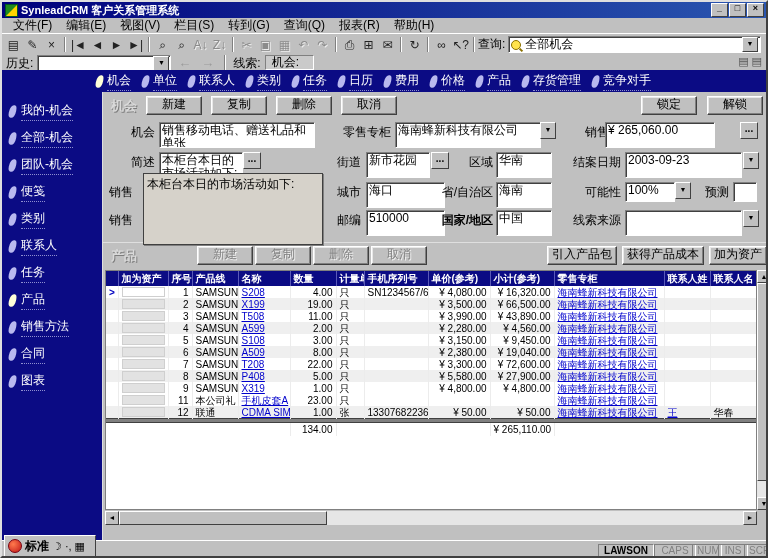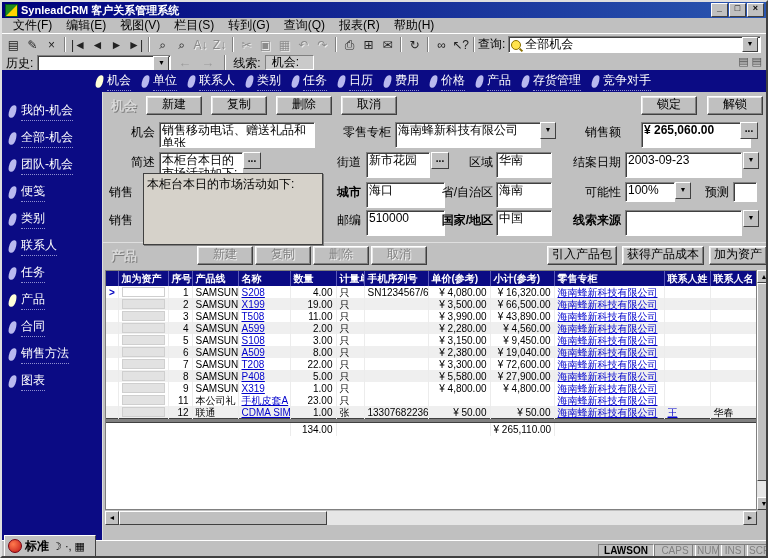--- a/index.html
+++ b/index.html
@@ -264,25 +264,25 @@
       <div class="side-item">
         <span class="crescent"></span>
         <span class="side-label">任务</span>
       </div>
       <div class="side-item active">
         <span class="crescent"></span>
         <span class="side-label">产品</span>
       </div>
       <div class="side-item">
         <span class="crescent"></span>
+        <span class="side-label">销售方法</span>
+      </div>
+      <div class="side-item">
+        <span class="crescent"></span>
         <span class="side-label">合同</span>
-      </div>
-      <div class="side-item">
-        <span class="crescent"></span>
-        <span class="side-label">销售方法</span>
       </div>
       <div class="side-item">
         <span class="crescent"></span>
         <span class="side-label">图表</span>
       </div>
     </div>
 
   <div id="content">
 
     <div id="opp-section" style="position:absolute;left:0;top:0;width:668px;height:150px;">
@@ -299,52 +299,52 @@
             <span class="btn">解锁</span>
           </span>
       </div>
 
       <span class="flabel" style="left:6px;top:32px;width:46px;">机会</span>
       <span class="fbox sunken" style="left:56px;top:30px;width:150px;">销售移动电话、赠送礼品和单张</span>
       <span class="flabel" style="left:232px;top:32px;width:56px;">零售专柜</span>
       <span class="fbox sunken" style="left:292px;top:30px;width:140px;">海南蜂新科技有限公司</span>
       <span class="arrow-abs" style="left:437px;top:30px;">▼</span>
       <span class="flabel" style="left:468px;top:32px;width:50px;">销售额</span>
-      <span class="fbox sunken" style="left:538px;top:30px;width:104px;font-weight:bold;">¥ 265,060.00</span>
+      <span class="fbox sunken" style="left:502px;top:30px;width:104px;">¥ 265,060.00</span>
       <span class="ellip-btn" style="left:637px;top:30px;">...</span>
 
       <span class="flabel" style="left:6px;top:62px;width:46px;">简述</span>
       <span class="fbox sunken" style="left:56px;top:60px;width:78px;height:24px;white-space:normal;">本柜台本日的市场活动如下:</span>
       <span class="ellip-btn" style="left:140px;top:60px;">...</span>
       <span class="flabel" style="left:204px;top:62px;width:54px;">街道</span>
       <span class="fbox sunken" style="left:263px;top:60px;width:58px;">新市花园</span>
       <span class="ellip-btn" style="left:328px;top:60px;">...</span>
       <span class="flabel" style="left:346px;top:62px;width:44px;">区域</span>
       <span class="fbox sunken" style="left:393px;top:60px;width:50px;">华南</span>
       <span class="flabel" style="left:438px;top:62px;width:80px;">结案日期</span>
       <span class="fbox sunken" style="left:522px;top:60px;width:111px;">2003-09-23</span>
       <span class="arrow-abs" style="left:640px;top:60px;">▼</span>
 
       <span class="flabel" style="left:6px;top:92px;width:28px;text-align:left;">销售</span>
-      <span class="flabel" style="left:214px;top:92px;width:44px;font-weight:bold;">城市</span>
+      <span class="flabel" style="left:214px;top:92px;width:44px;">城市</span>
       <span class="fbox sunken" style="left:263px;top:90px;width:73px;">海口</span>
       <span class="flabel" style="left:328px;top:92px;width:62px;">省/自治区</span>
       <span class="fbox sunken" style="left:393px;top:90px;width:50px;">海南</span>
       <span class="flabel" style="left:468px;top:92px;width:50px;">可能性</span>
       <span class="fbox sunken" style="left:522px;top:90px;width:44px;height:16px;">100%</span>
       <span class="arrow-abs" style="left:572px;top:90px;">▼</span>
       <span class="flabel" style="left:590px;top:92px;width:36px;">预测</span>
       <span class="fbox sunken" style="left:630px;top:90px;width:18px;height:16px;"></span>
 
       <span class="flabel" style="left:6px;top:120px;width:28px;text-align:left;">销售</span>
       <span class="flabel" style="left:214px;top:120px;width:44px;">邮编</span>
       <span class="fbox sunken" style="left:263px;top:118px;width:73px;">510000</span>
       <span class="flabel" style="left:328px;top:120px;width:62px;font-weight:bold;">国家/地区</span>
       <span class="fbox sunken" style="left:393px;top:118px;width:50px;">中国</span>
-      <span class="flabel" style="left:438px;top:120px;width:80px;font-weight:bold;">线索来源</span>
+      <span class="flabel" style="left:438px;top:120px;width:80px;">线索来源</span>
       <span class="fbox sunken" style="left:522px;top:118px;width:111px;"></span>
       <span class="arrow-abs" style="left:640px;top:118px;">▼</span>
 
       <div id="memo-popup">本柜台本日的市场活动如下:</div>
     </div>
 
     <div id="prod-section">
       <div id="prod-header">
         <span class="seclabel" style="margin-right:56px;">产品</span>
         <span id="prod-actions" style="display:flex;gap:2px;">

